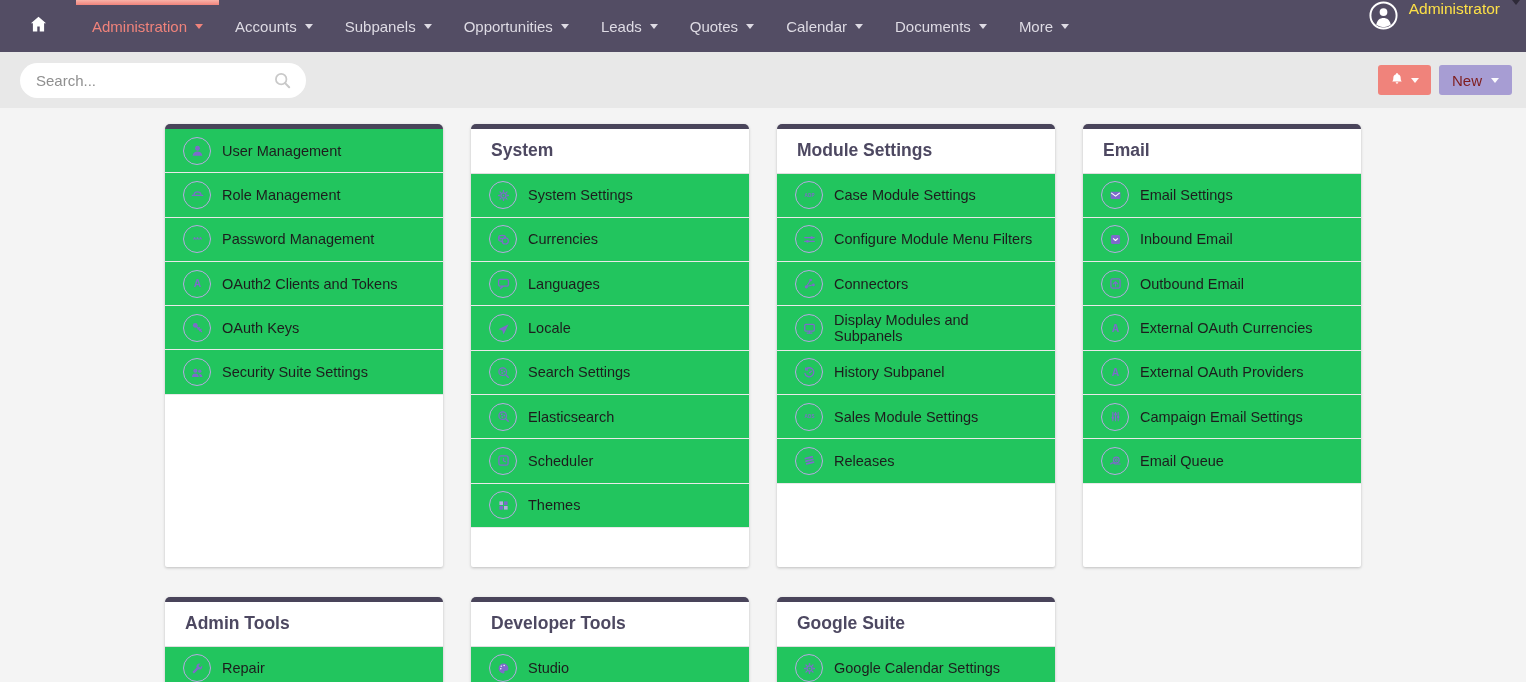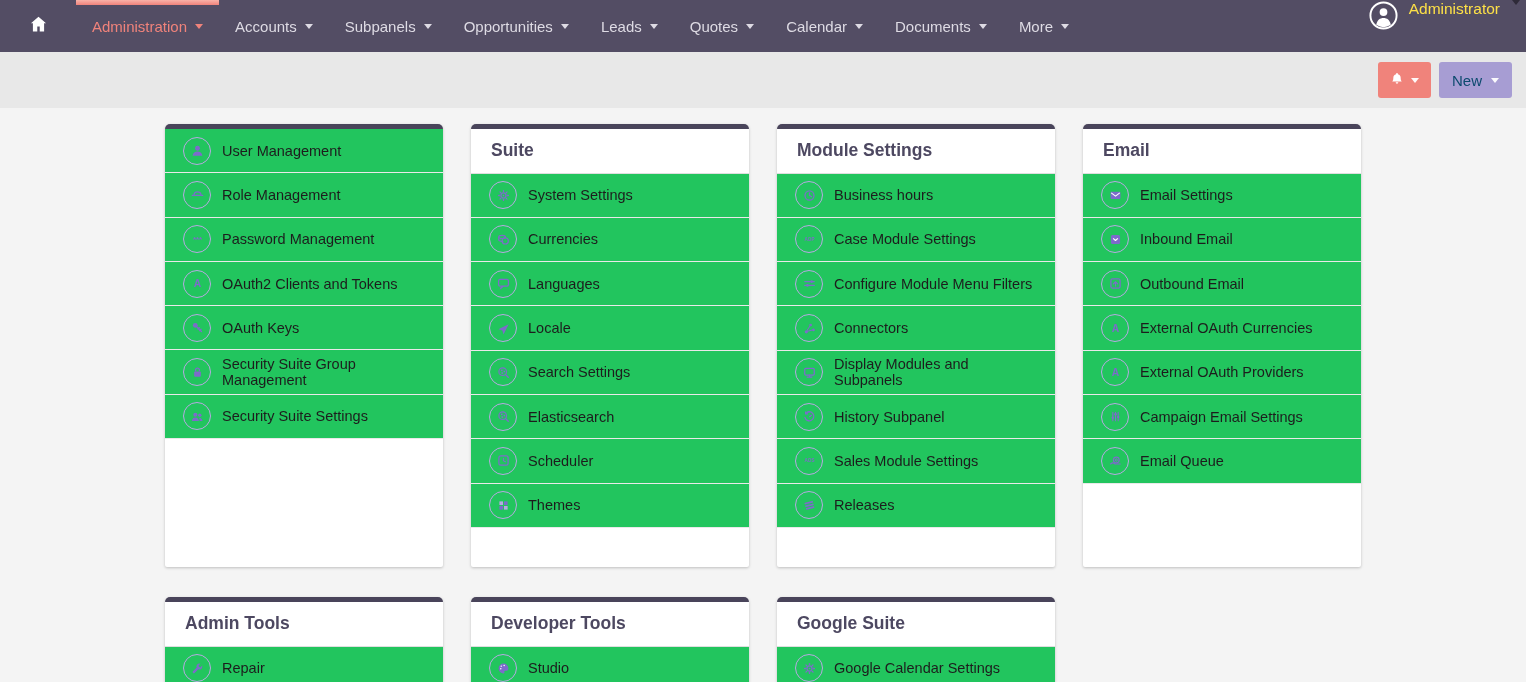--- a/index.html
+++ b/index.html
@@ -18,21 +18,21 @@
   .navbar-user { margin-left:auto; display:flex; align-items:flex-start; gap:10px; padding-right:6px; color:#fde047; font-size:15.5px; cursor:pointer; }
   .navbar-user .caret { border-left:4px solid transparent; border-right:4px solid transparent; border-top:5px solid #2E2A38; display:inline-block; margin-left:2px; }
 
   
   .search-row { height:56px; background:#E8E8E8; display:flex; align-items:center; padding:0 14px 0 20px; }
   .search-box { position:relative; width:286px; }
   .search-box input { width:100%; height:35px; border:none; border-radius:18px; padding:0 42px 0 16px; font-size:15px; color:#555; outline:none; background:#fff; }
   .search-box input::placeholder { color:#8F8F8F; }
   .search-box .mag { position:absolute; right:13px; top:7px; }
   .row-actions { margin-left:auto; display:flex; gap:8px; }
-  .btn { height:36px; border:none; border-radius:3px; display:flex; align-items:center; color:#0c4a6e; font-size:15px; cursor:pointer; }
+  .btn { height:30px; border:none; border-radius:3px; display:flex; align-items:center; color:#7f1d1d; font-size:15px; cursor:pointer; }
   .btn .caret { border-left:4px solid transparent; border-right:4px solid transparent; border-top:5px solid rgba(255,255,255,.95); display:inline-block; }
   .btn-alert { background:#F0837B; width:53px; justify-content:center; gap:6px; }
   .btn-new { background:#A79DD3; padding:0 13px; gap:9px; }
 
   
   .content { padding:16px 0 0 165px; }
   .grid { display:grid; grid-template-columns:repeat(4, 278px); column-gap:28px; align-items:start; }
   .grid.second { margin-top:30px; }
   .panel { background:#fff; border-top:5px solid #49445A; border-radius:5px 5px 2px 2px; box-shadow:0 1px 3px rgba(0,0,0,.22); overflow:hidden; }
   .panel.h-fixed { height:443px; }
@@ -97,20 +97,29 @@
         <circle cx="16" cy="12.5" r="4" fill="#FFFFFF"></circle>
         <path d="M8.5 25.5c1-5 3.8-7 7.5-7s6.5 2 7.5 7a13.4 13.4 0 0 1-15 0z" fill="#FFFFFF"></path>
       </svg>
     </span>
     <span>Administrator</span>
     <span class="caret"></span>
   </div>
 </div>
 
 <div class="search-row">
+  <div class="search-box">
+    <input type="text" value="" placeholder="Search..." style="">
+    <span class="mag">
+      <svg viewBox="0 0 24 24" width="21" height="21">
+          <circle cx="10.5" cy="10.5" r="6" fill="none" stroke="#C9C9C9" stroke-width="2"></circle>
+          <path d="M15 15l4.6 4.6" stroke="#C9C9C9" stroke-width="2.4" stroke-linecap="round"></path>
+        </svg>
+    </span>
+  </div>
   <div class="row-actions">
     <button class="btn btn-alert">
       <span>
         <svg viewBox="0 0 24 24" width="16" height="16">
             <path fill="#FFFFFF" d="M12 3a1.4 1.4 0 0 1 1.4 1.4v.6c2.6.6 4.1 2.7 4.1 5.3 0 3.4.8 4.6 1.7 5.5H4.8c.9-.9 1.7-2.1 1.7-5.5 0-2.6 1.5-4.7 4.1-5.3v-.6A1.4 1.4 0 0 1 12 3zm-2 14h4a2 2 0 0 1-4 0z"></path>
           </svg>
       </span>
       <span class="caret"></span>
     </button>
     <button class="btn btn-new">
@@ -162,40 +171,31 @@
             <svg viewBox="0 0 24 24" width="19" height="19">
               <circle cx="9.2" cy="9.2" r="3" fill="#7D6BCB"></circle>
               <path d="M11 11l6 6m-2.4-1.1l1.8-1.8m-3.7-.3l1.6-1.6" stroke="#7D6BCB" stroke-width="1.8" fill="none" stroke-linecap="round"></path>
             </svg>
           </span>
           <span class="item-label">OAuth Keys</span>
         </a>
         <a class="panel-item">
           <span class="item-icon">
             <svg viewBox="0 0 24 24" width="19" height="19">
-              <rect x="7.8" y="10.8" width="8.4" height="6.6" rx="1.2" fill="#7D6BCB"></rect>
-              <path d="M9.6 10.8V8.9a2.4 2.4 0 0 1 4.8 0v1.9" fill="none" stroke="#7D6BCB" stroke-width="1.6"></path>
-            </svg>
-          </span>
-          <span class="item-label">Security Suite Group Management</span>
-        </a>
-        <a class="panel-item">
-          <span class="item-icon">
-            <svg viewBox="0 0 24 24" width="19" height="19">
               <circle cx="9.3" cy="9.8" r="2.6" fill="#7D6BCB"></circle>
               <circle cx="14.9" cy="10.3" r="2.1" fill="#7D6BCB"></circle>
               <path d="M4.8 17.8c.5-3.1 2.3-4.4 4.5-4.4s4 1.3 4.5 4.4z" fill="#7D6BCB"></path>
               <path d="M14.4 13.6c2 .2 3.5 1.4 3.9 4.2h-3.5z" fill="#7D6BCB"></path>
             </svg>
           </span>
           <span class="item-label">Security Suite Settings</span>
         </a>
       </div>
       <div class="panel h-fixed">
-        <div class="panel-header">Suite</div>
+        <div class="panel-header">System</div>
         <a class="panel-item">
           <span class="item-icon">
             <svg viewBox="0 0 24 24" width="19" height="19">
               <circle cx="12" cy="12" r="3.2" fill="none" stroke="#7D6BCB" stroke-width="1.6"></circle>
               <circle cx="12" cy="12" r="1" fill="#7D6BCB"></circle>
               <g stroke="#7D6BCB" stroke-width="1.6" stroke-linecap="round">
                 <line x1="16.6" y1="12" x2="18.2" y2="12"></line>
                 <line x1="15.3" y1="15.3" x2="16.4" y2="16.4"></line>
                 <line x1="12" y1="16.6" x2="12" y2="18.2"></line>
                 <line x1="8.7" y1="15.3" x2="7.6" y2="16.4"></line>
@@ -278,29 +278,20 @@
             </svg>
           </span>
           <span class="item-label">Themes</span>
         </a>
       </div>
       <div class="panel h-fixed">
         <div class="panel-header">Module Settings</div>
         <a class="panel-item">
           <span class="item-icon">
             <svg viewBox="0 0 24 24" width="19" height="19">
-              <circle cx="12" cy="12" r="5.7" fill="none" stroke="#7D6BCB" stroke-width="1.6"></circle>
-              <path d="M12 8.8V12l2.6 1.5" fill="none" stroke="#7D6BCB" stroke-width="1.5" stroke-linecap="round"></path>
-            </svg>
-          </span>
-          <span class="item-label">Business hours</span>
-        </a>
-        <a class="panel-item">
-          <span class="item-icon">
-            <svg viewBox="0 0 24 24" width="19" height="19">
               <text x="12" y="14.4" text-anchor="middle" font-size="5.8" font-weight="bold" fill="#7D6BCB">AOP</text>
             </svg>
           </span>
           <span class="item-label">Case Module Settings</span>
         </a>
         <a class="panel-item">
           <span class="item-icon">
             <svg viewBox="0 0 24 24" width="19" height="19">
               <path d="M6 9.6h12M6 14.4h12" stroke="#7D6BCB" stroke-width="1.5" stroke-linecap="round"></path>
               <circle cx="14.6" cy="9.6" r="1.7" fill="#7D6BCB"></circle>

